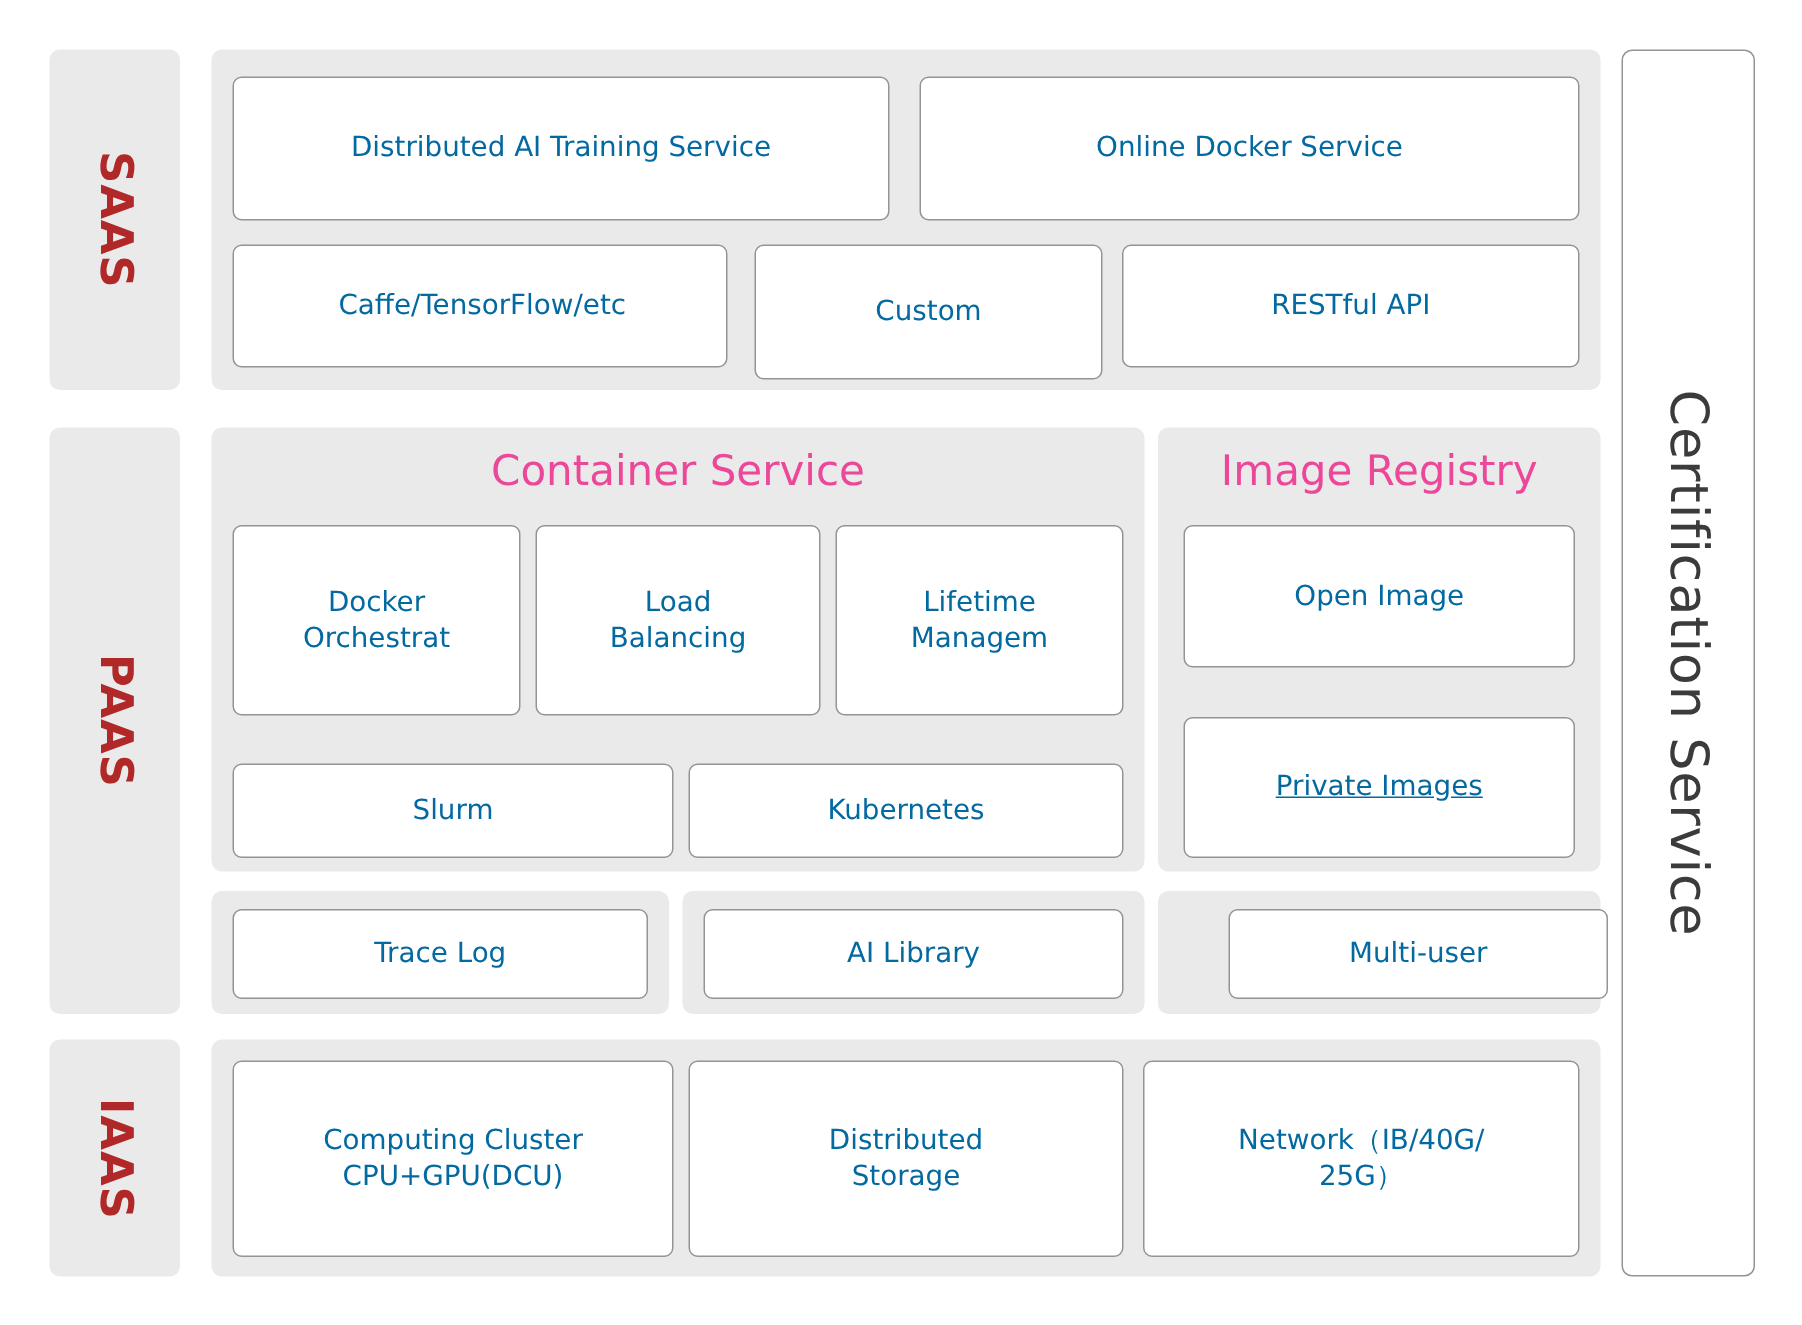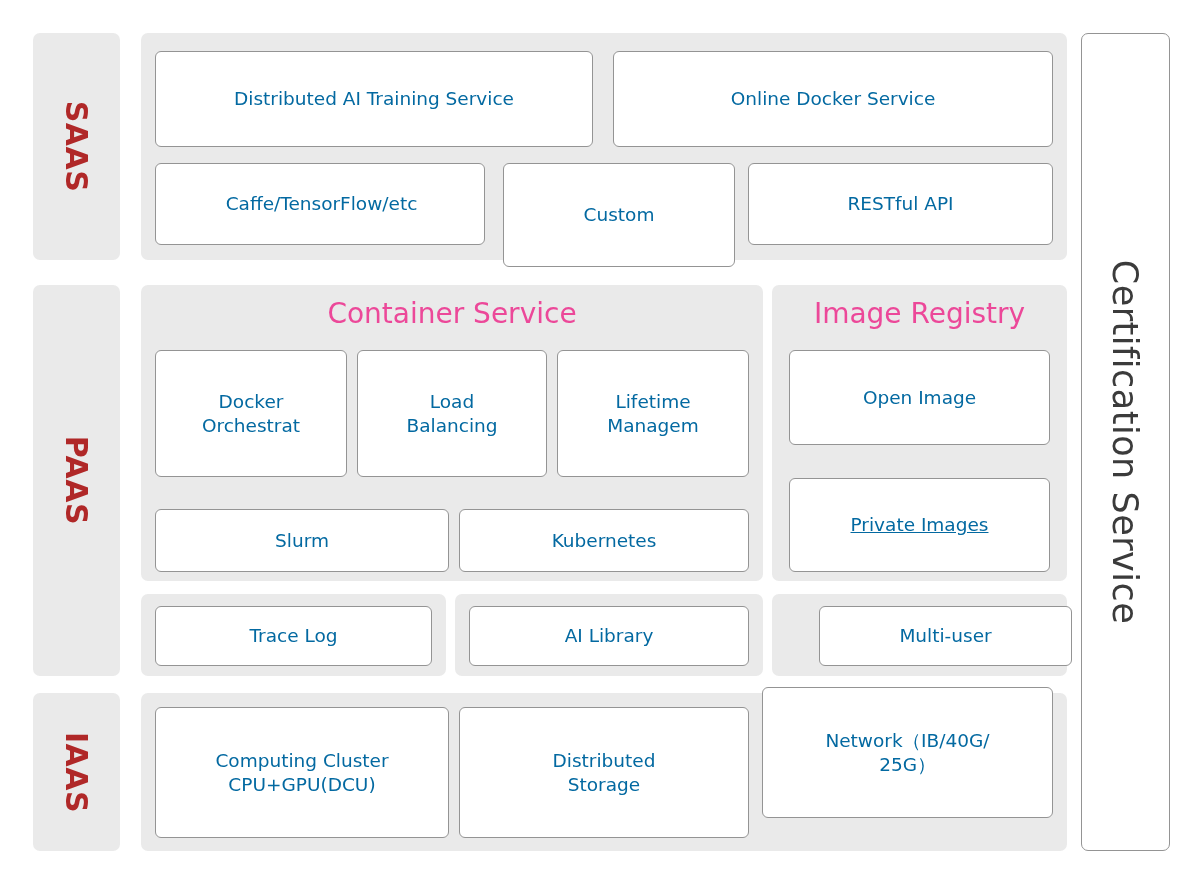--- a/index.html
+++ b/index.html
@@ -101,21 +101,21 @@
     <span>SAAS</span>
   </div>
 
   <div class="panel" style="left:141px; top:33px; width:926px; height:227px;">
   </div>
 
   <div class="card" style="left:155px; top:51px; width:438px; height:96px;">Distributed AI Training Service</div>
   <div class="card" style="left:613px; top:51px; width:440px; height:96px;">Online Docker Service</div>
 
   <div class="card" style="left:155px; top:163px; width:330px; height:82px;padding-left:11px;">Caffe/TensorFlow/etc</div>
-  <div class="card" style="left:503px; top:163px; width:232px; height:104px;">Custom</div>
+  <div class="card" style="left:503px; top:163px; width:232px; height:90px;">Custom</div>
   <div class="card" style="left:748px; top:163px; width:305px; height:82px;">RESTful API</div>
 
   <div class="layer-label" style="left:33px; top:285px; width:87px; height:391px;">
     <span>PAAS</span>
   </div>
 
   <div class="panel" style="left:141px; top:285px; width:622px; height:296px;">
   </div>
   <div class="section-title" style="left:141px; top:300px; width:622px;">Container Service</div>
 
@@ -152,20 +152,20 @@
     <span>IAAS</span>
   </div>
 
   <div class="panel" style="left:141px; top:693px; width:926px; height:158px;">
   </div>
 
   <div class="card two-line" style="left:155px; top:707px; width:294px; height:131px;">Computing Cluster
 CPU+GPU(DCU)</div>
   <div class="card two-line" style="left:459px; top:707px; width:290px; height:131px;">Distributed
 Storage</div>
-  <div class="card two-line" style="left:762px; top:687px; width:291px; height:131px;">Network（IB/40G/
+  <div class="card two-line" style="left:762px; top:707px; width:291px; height:131px;">Network（IB/40G/
 25G）</div>
 
   <div class="cert-card" style="left:1081px; top:33px; width:89px; height:818px;">
     <span>Certification Service</span>
   </div>
 
 </div>
 
 </body></html>

